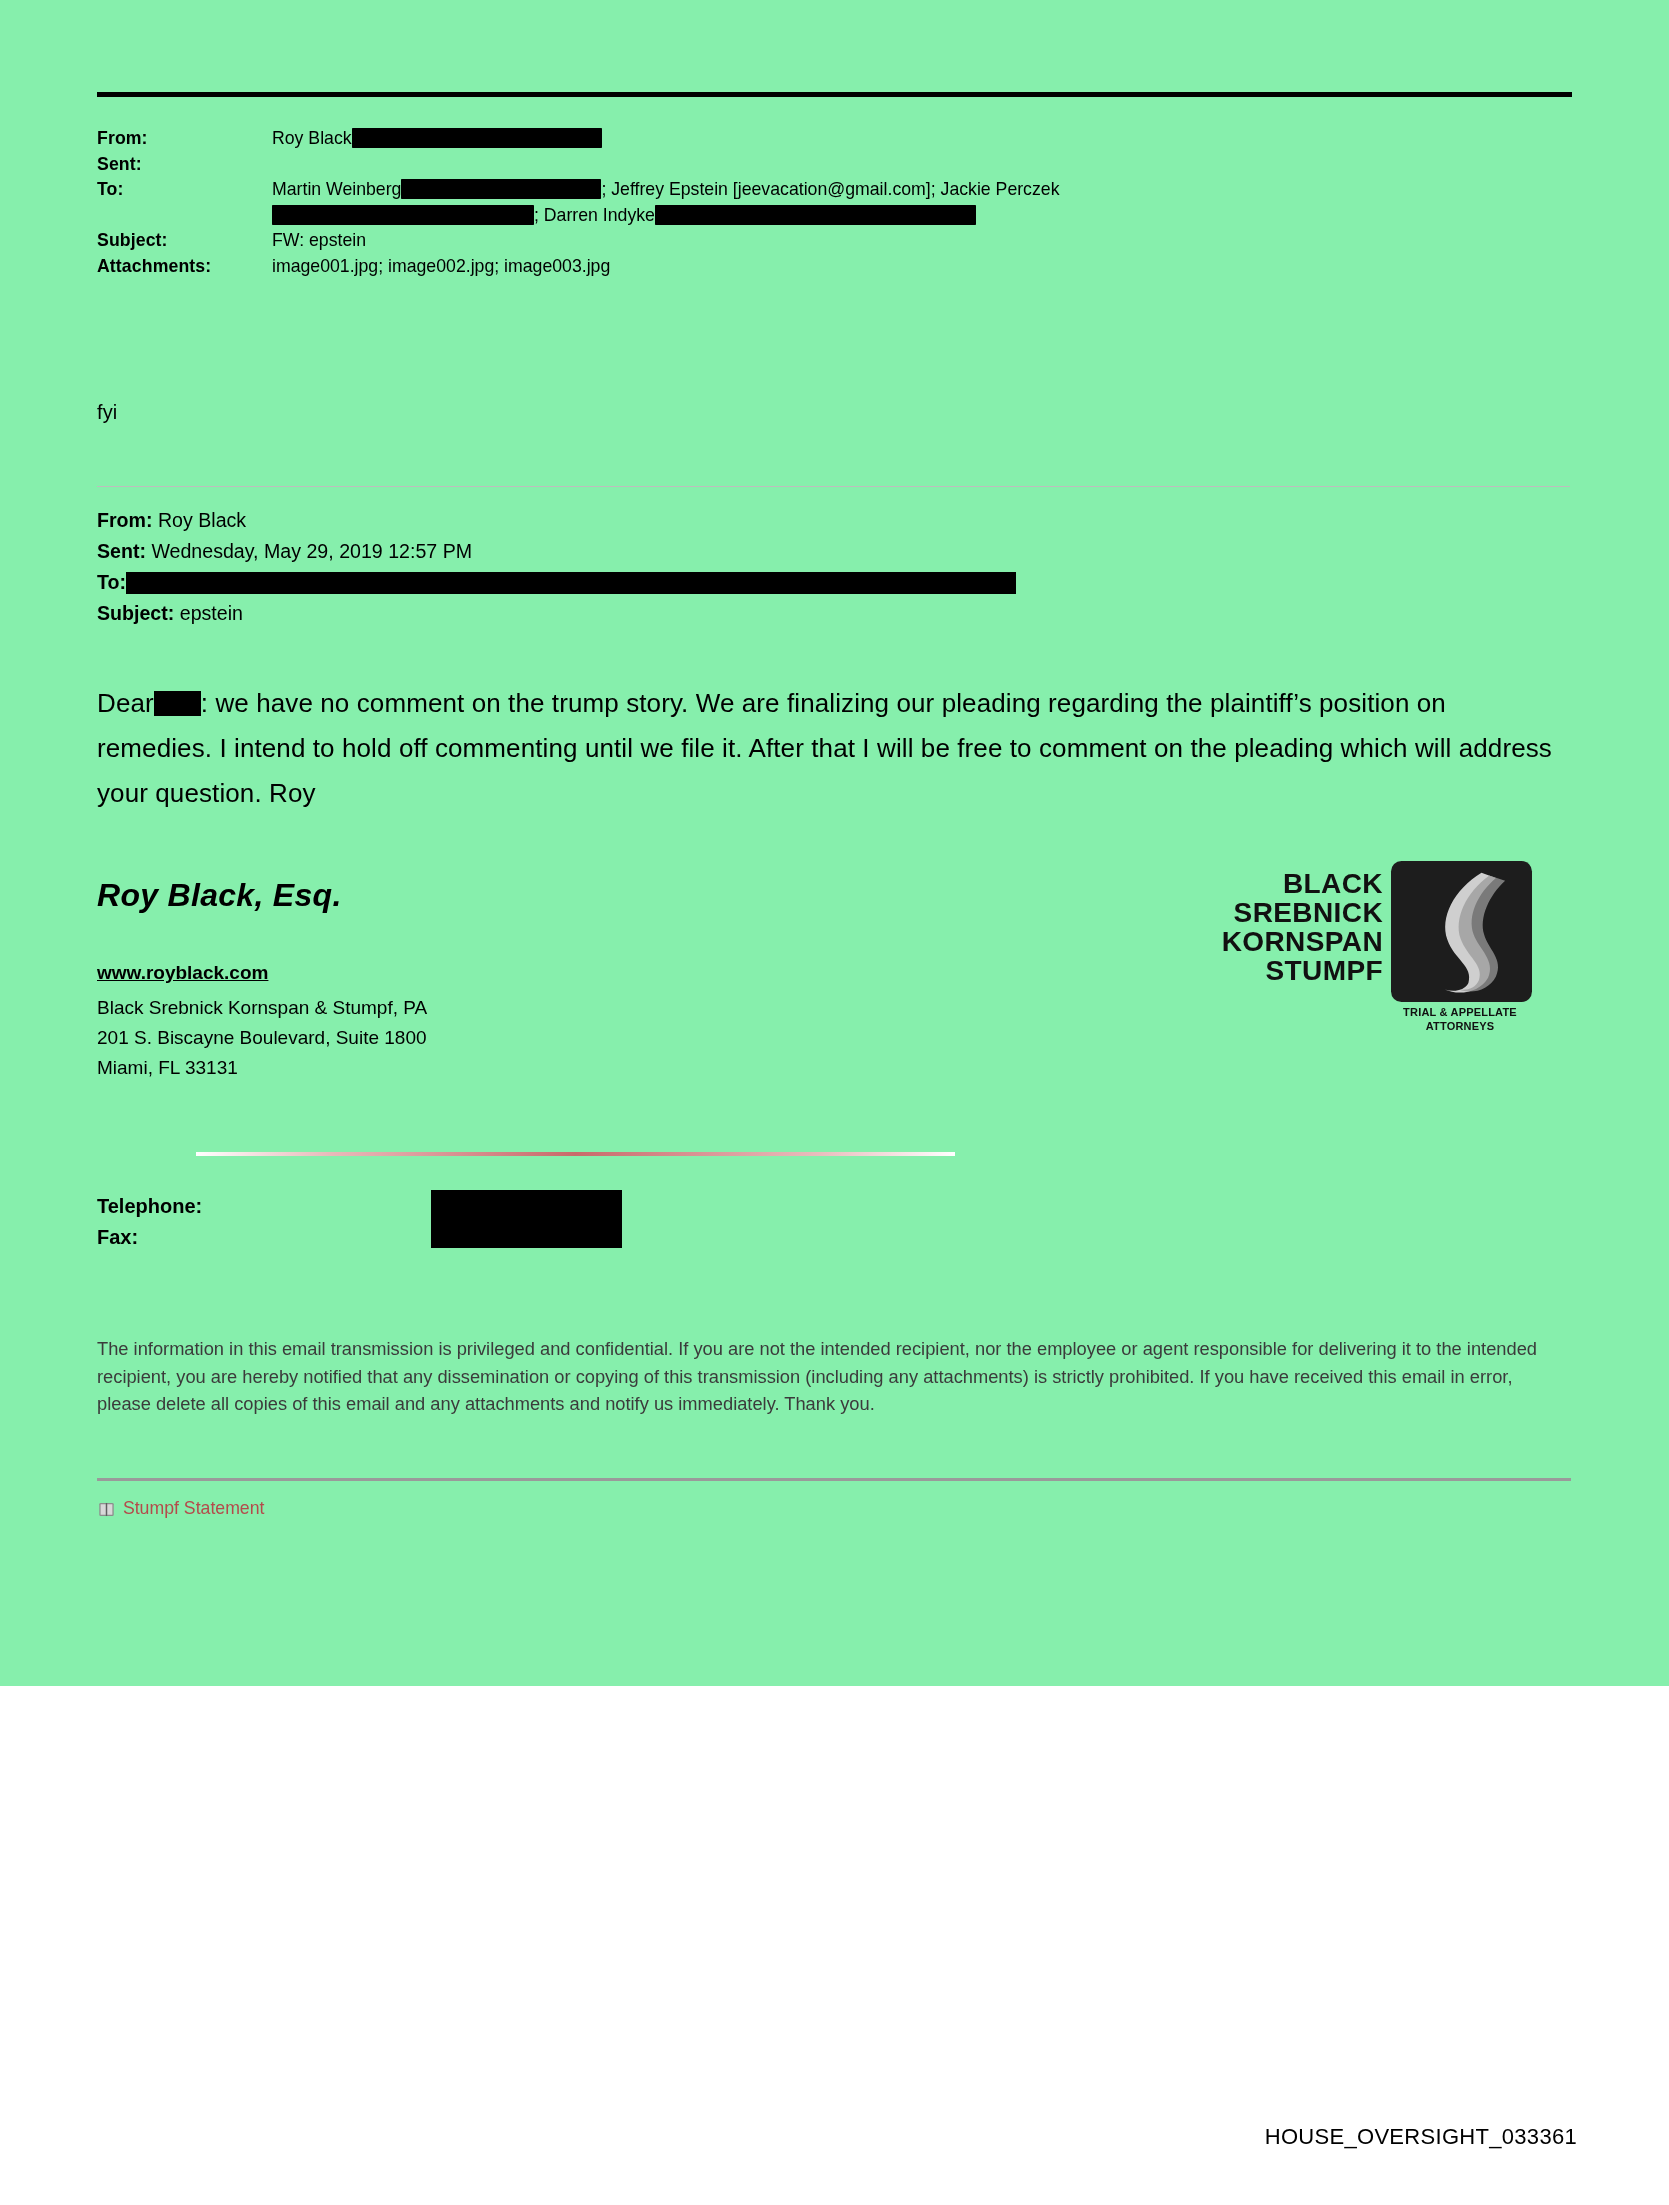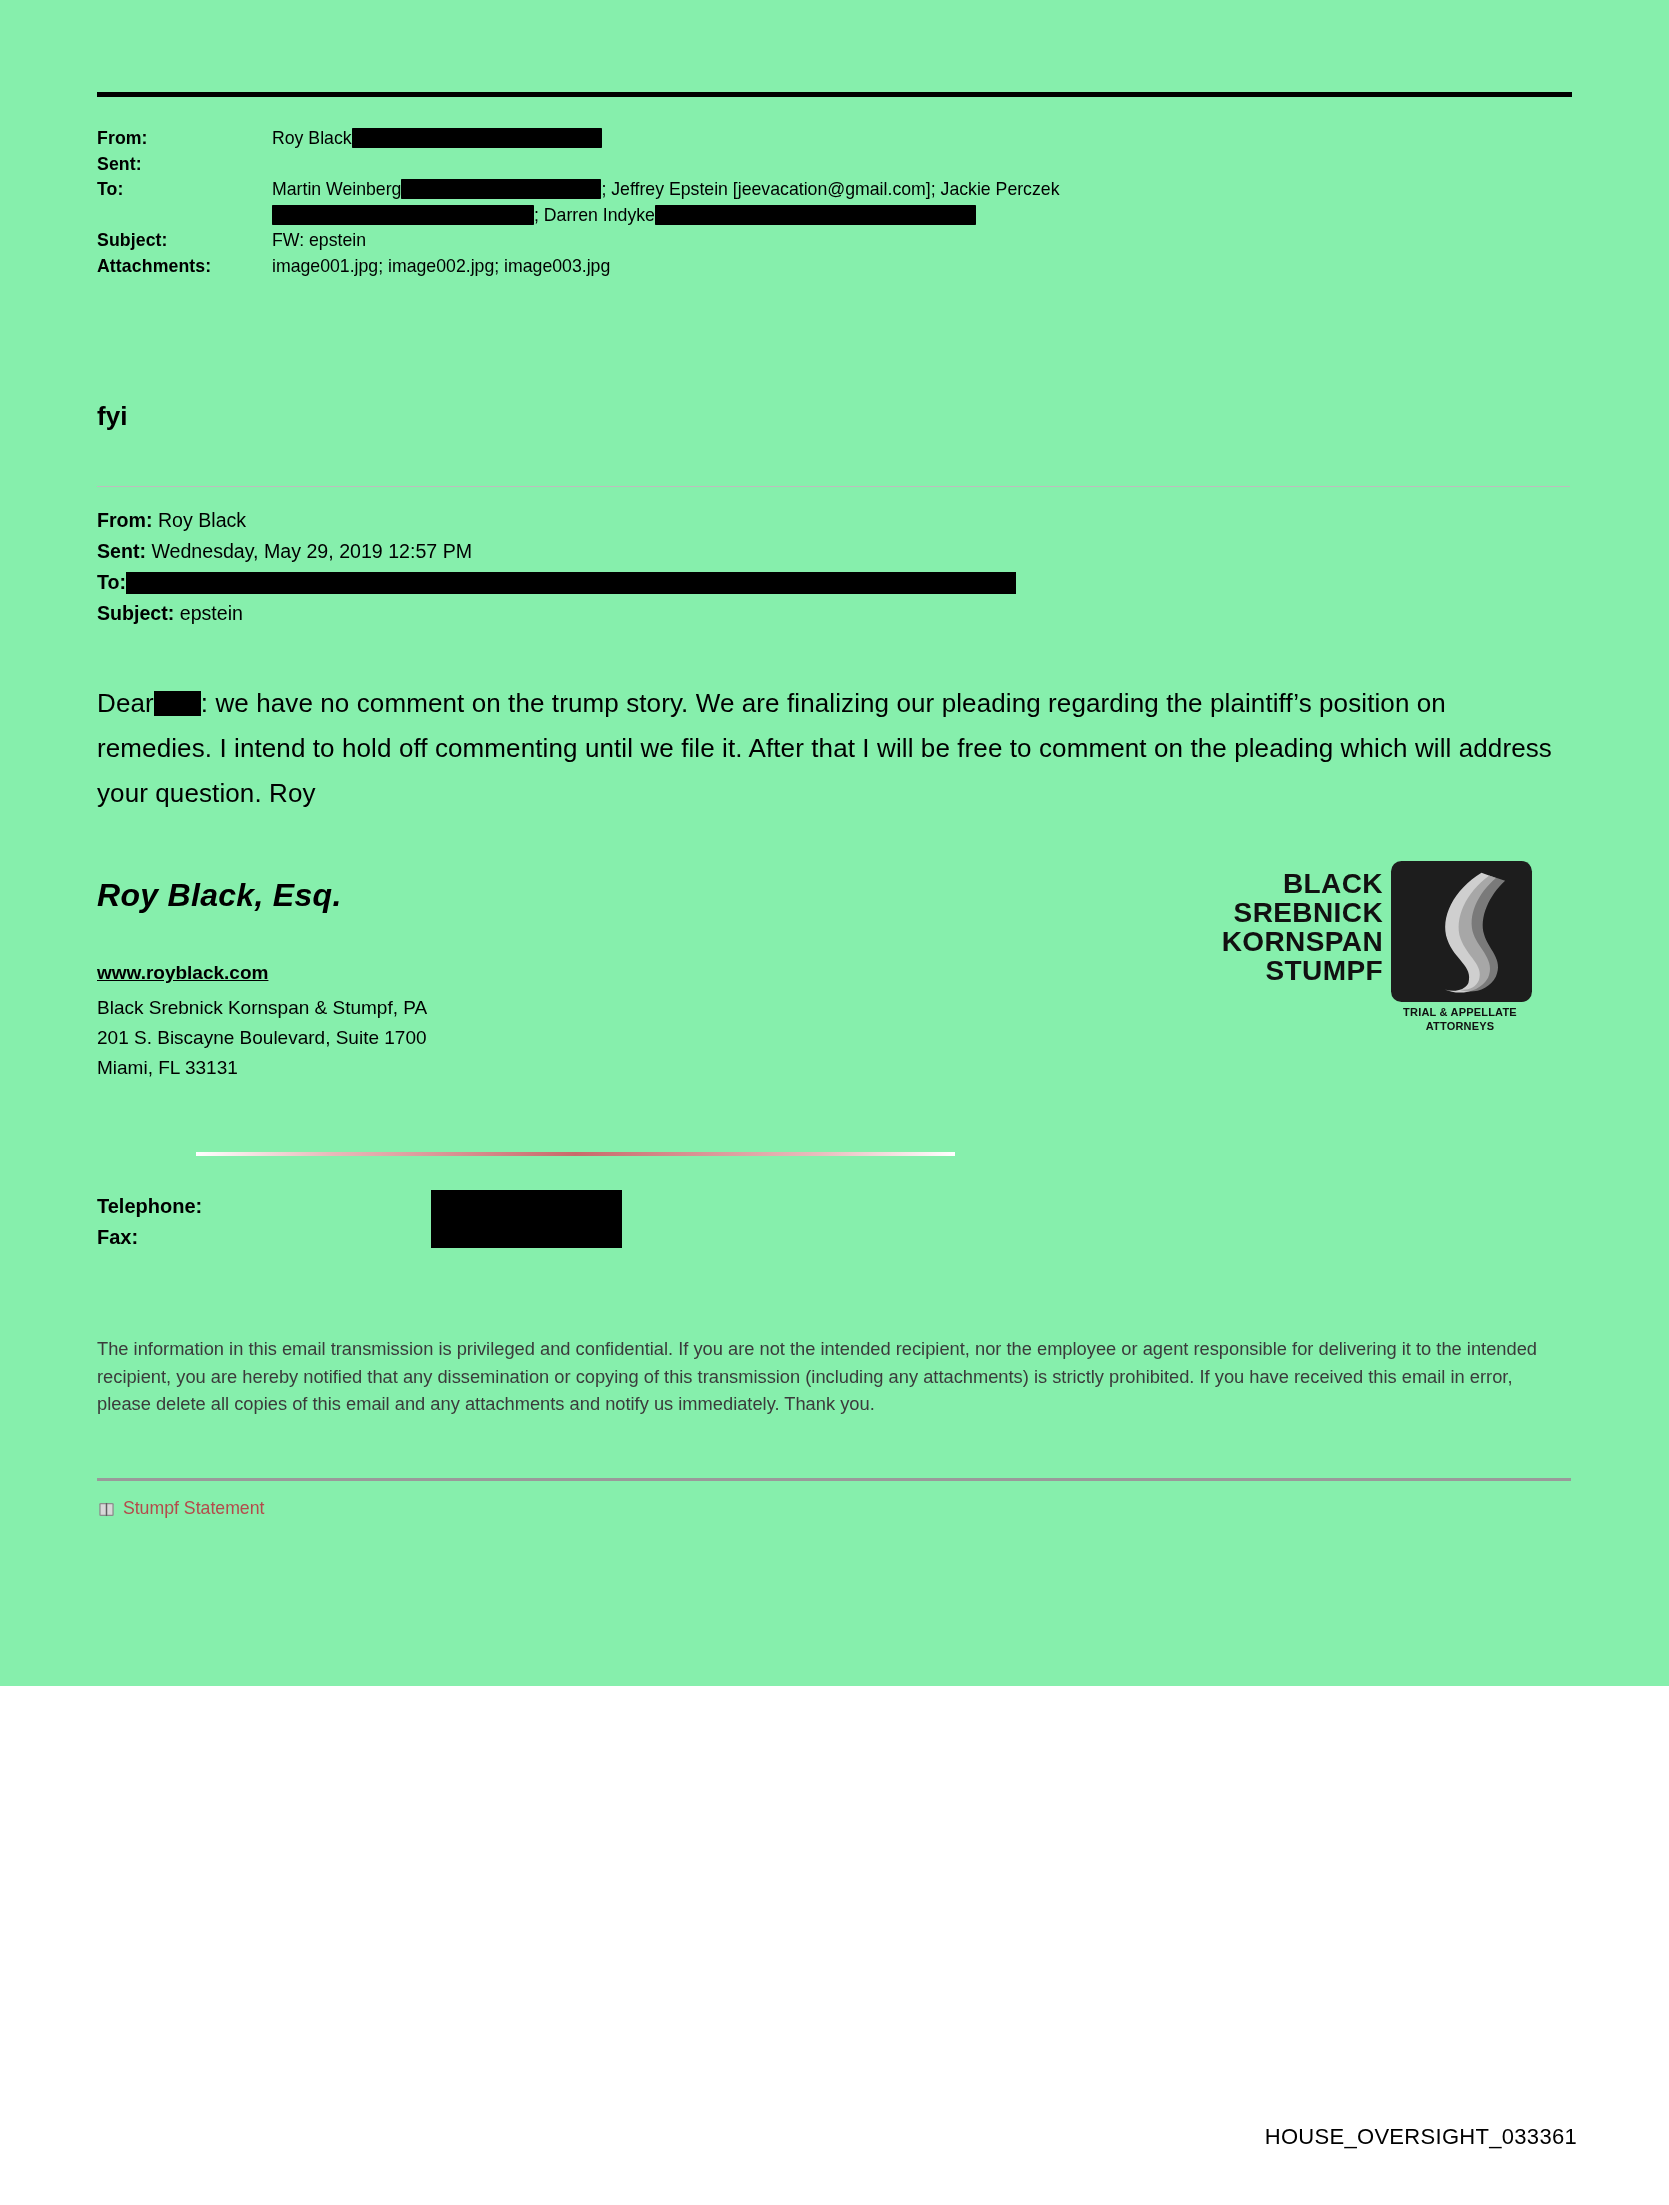--- a/index.html
+++ b/index.html
@@ -67,22 +67,22 @@
   .r-from { width: 250px; height: 20px; position: relative; top: -1.3px; }
   .r-to1 { width: 200px; height: 20px; position: relative; top: -1.3px; }
   .r-to2 { width: 262px; height: 20px; position: relative; top: -1.3px; }
   .r-to3 { width: 321px; height: 20px; position: relative; top: -1.3px; }
 
   
   .fyi {
     position: absolute;
     left: 97px;
     top: 401px;
-    font-size: 26px;
-    font-weight: 700;
+    font-size: 20px;
+    font-weight: 400;
     letter-spacing: 0.1px;
   }
 
   
   .div-rule {
     position: absolute;
     left: 97px;
     top: 486px;
     width: 1473px;
     height: 1.3px;
@@ -339,21 +339,21 @@
   </div>
 
   <div class="body-par">
     <span>Dear</span><span class="r-dear"></span><span>: we have no comment on the trump story. We are finalizing our pleading regarding the plaintiff’s position on remedies. I intend to hold off commenting until we file it. After that I will be free to comment on the pleading which will address your question. Roy</span>
   </div>
 
   <div class="sig-name">Roy Black, Esq.</div>
   <div class="sig-url">www.royblack.com</div>
   <div class="sig-lines">
     <div>Black Srebnick Kornspan &amp; Stumpf, PA</div>
-    <div>201 S. Biscayne Boulevard, Suite 1700</div>
+    <div>201 S. Biscayne Boulevard, Suite 1800</div>
     <div>Miami, FL 33131</div>
   </div>
 
   <div class="logo">
     <div class="logo-text">
       <div>BLACK</div>
       <div>SREBNICK</div>
       <div>KORNSPAN</div>
       <div>STUMPF</div>
     </div>

